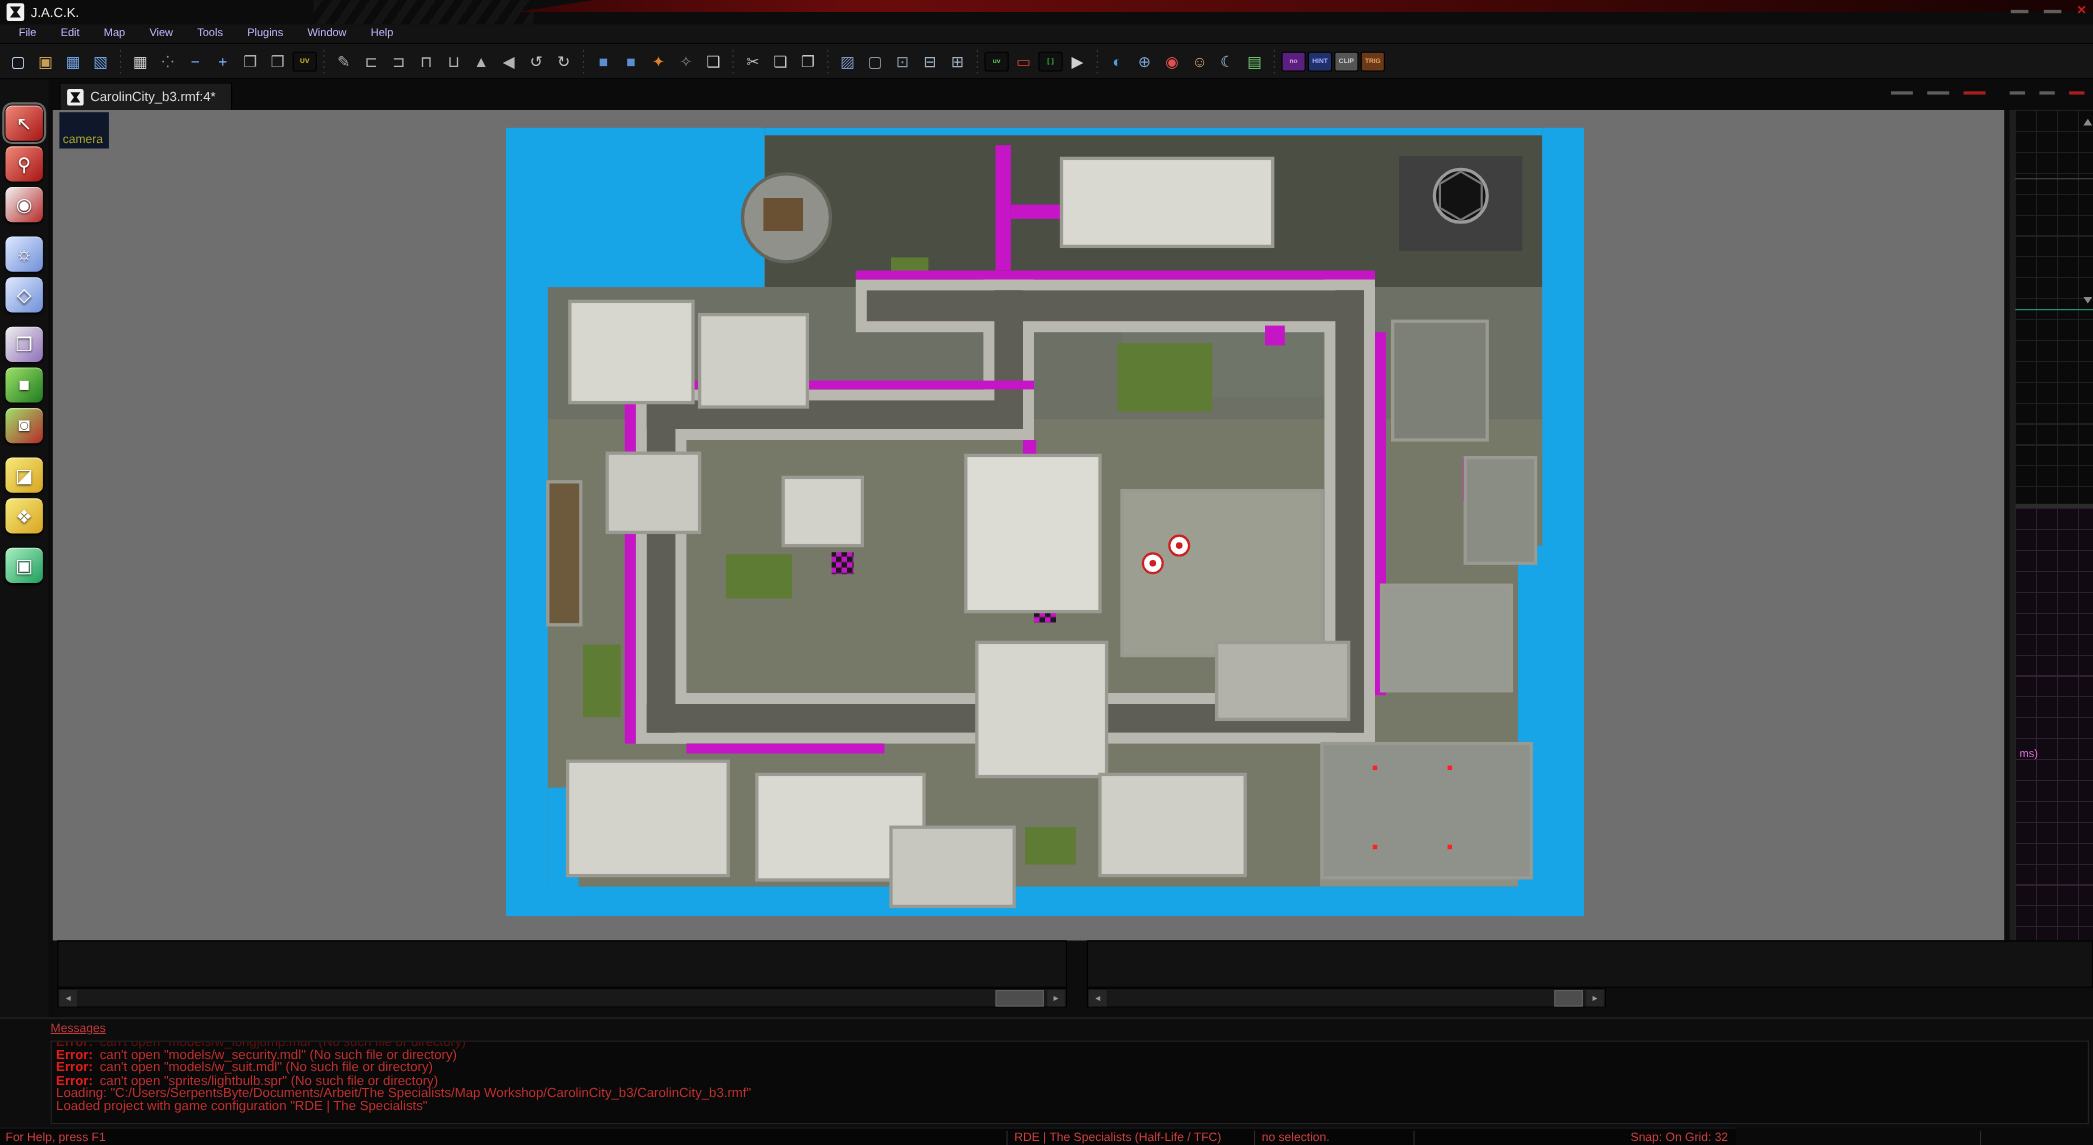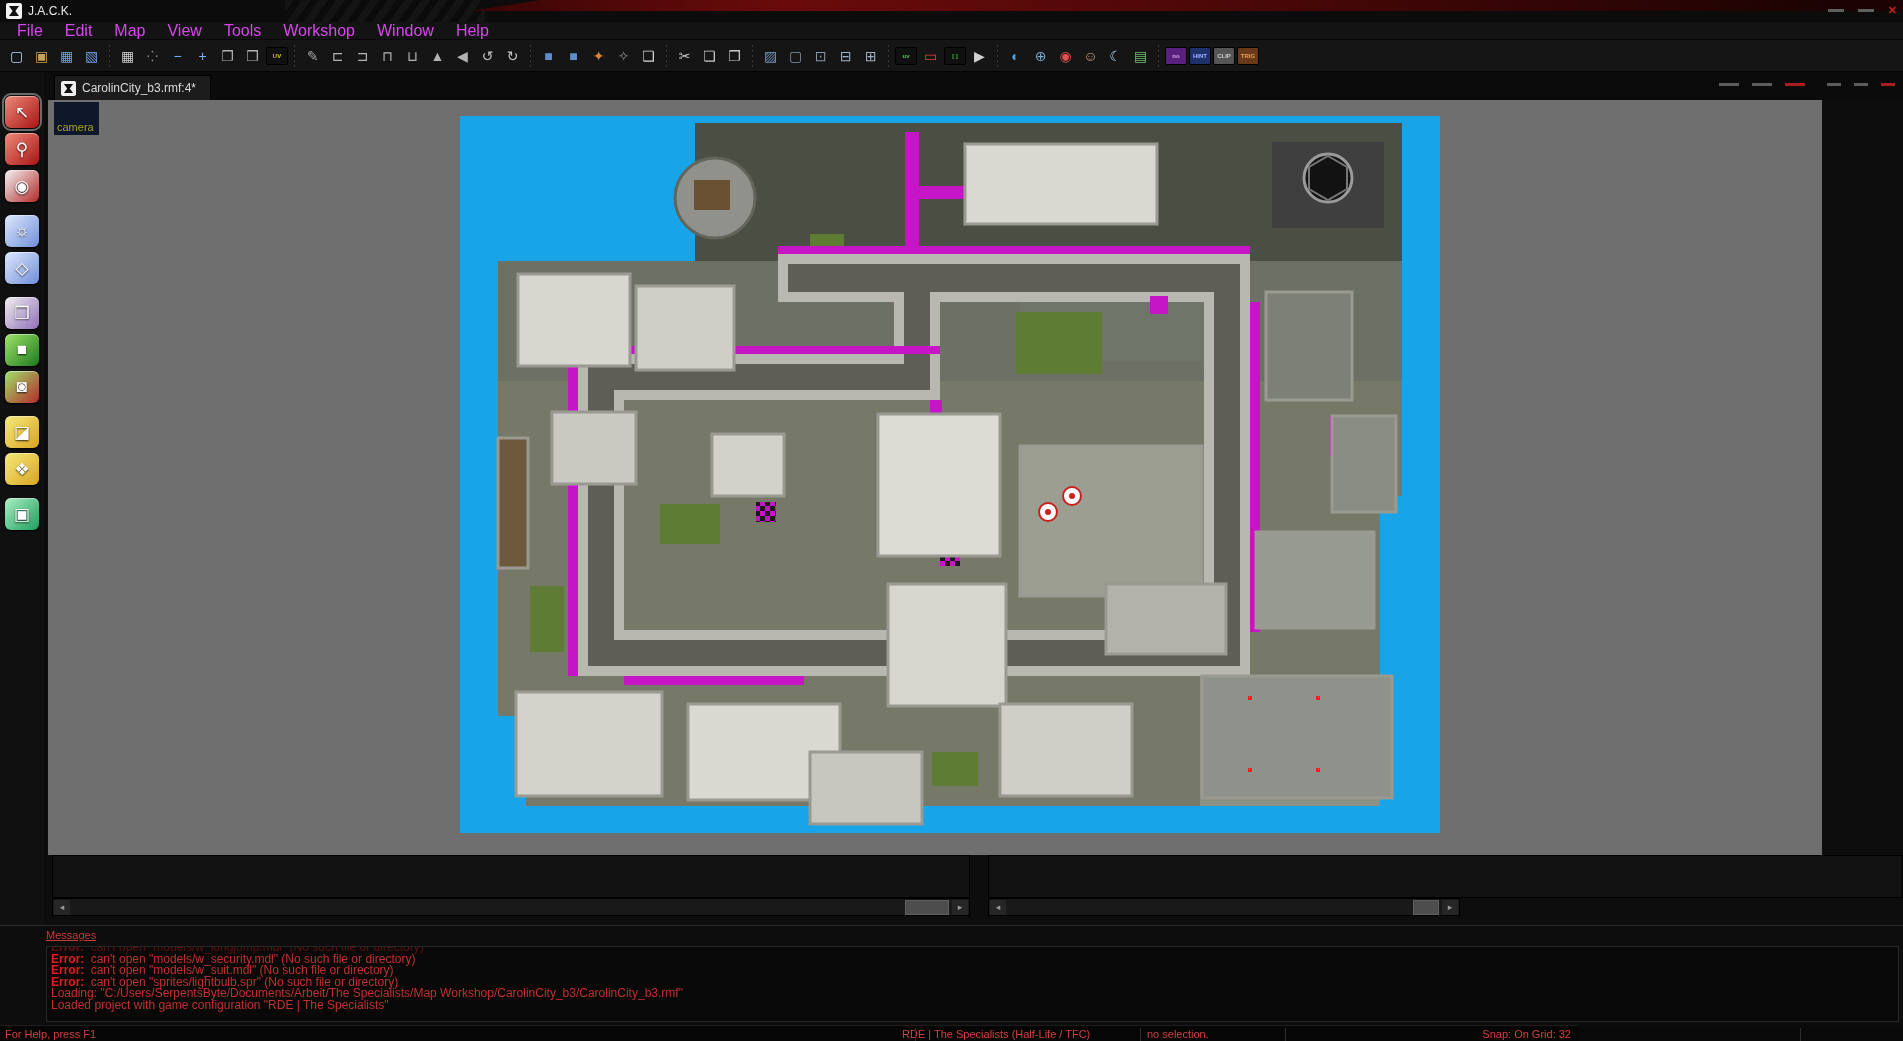--- a/index.html
+++ b/index.html
@@ -17,21 +17,21 @@
   #app-icon { position:absolute; left:6px; top:3px; width:16px; height:16px; background:#f2f2f2;
               border-radius:2px; display:flex; align-items:center; justify-content:center; }
   #title-text { position:absolute; left:28px; top:4px; color:#e8e8e8; font-size:12px; }
   #win-controls { position:absolute; right:6px; top:4px; display:flex; gap:14px; align-items:center; height:12px; }
   .wc-dash { width:16px; height:3px; background:#5f5f5f; }
   .wc-x { color:#c42020; font-size:11px; font-weight:bold; line-height:12px; }
 
   
   #menubar { position:absolute; left:0; top:22px; width:1903px; height:18px; background:#131313;
              display:flex; align-items:center; padding-left:6px; border-bottom:1px solid #050505; }
-  .menu-item { color:#d946ef; font-size:16px; padding:0 11px; cursor:default; }
+  .menu-item { color:#c4b5fd; font-size:10px; padding:0 11px; cursor:default; }
 
   
   #toolbar { position:absolute; left:0; top:40px; width:1903px; height:32px; background:#151515;
              display:flex; align-items:center; padding-left:4px; border-bottom:1px solid #040404; }
   .tb-sep { width:5px; height:22px; margin:0 3px;
             background:repeating-linear-gradient(to bottom,#3a3a3a 0 2px,transparent 2px 5px);
             background-size:1px 100%; background-repeat:no-repeat; background-position:center; }
   .tb-btn { width:23px; height:23px; display:flex; align-items:center; justify-content:center;
             font-size:14px; margin:0 1px; border-radius:2px; cursor:default; }
   .tb-text { font-size:6px; font-weight:bold; letter-spacing:0; border:1px solid #000;
@@ -115,21 +115,21 @@
   .msg-line { color:#c23030; font-size:12px; line-height:11.5px; white-space:nowrap; }
   .msg-line b { color:#e51c1c; margin-right:3px; }
   .msg-line.dim { color:#5c1212; margin-top:-5px; }
   .msg-line.dim b { color:#6a1010; }
 
   
   #statusbar { position:absolute; left:0; top:1025px; width:1578px; height:16px; background:#060606;
                color:#d04040; font-size:11px; border-top:1px solid #1c1c1c; }
   #statusbar span { position:absolute; top:2px; white-space:nowrap; }
   #sb-help { left:5px; }
-  #sb-game { left:902px; }
+  #sb-game { left:922px; }
   #sb-sel  { left:1147px; }
   #sb-snap { right:7px; }
   .sb-div { position:absolute; top:1px; width:1px; height:14px; background:#2e2e2e; }
 </style>
 </head>
 <body>
 
 <div id="app">
 
   <div id="titlebar">
@@ -147,21 +147,21 @@
       <span class="wc-x">✕</span>
     </div>
   </div>
 
   <div id="menubar">
       <span class="menu-item">File</span>
       <span class="menu-item">Edit</span>
       <span class="menu-item">Map</span>
       <span class="menu-item">View</span>
       <span class="menu-item">Tools</span>
-      <span class="menu-item">Workshop</span>
+      <span class="menu-item">Plugins</span>
       <span class="menu-item">Window</span>
       <span class="menu-item">Help</span>
     </div>
 
   <div id="toolbar">
       <span class="tb-btn" style="color: rgb(188, 212, 242);">
         <span>▢</span>
       </span>
       <span class="tb-btn" style="color: rgb(201, 160, 85);">
         <span>▣</span>
@@ -472,20 +472,30 @@
           </g>
           <g fill="#ff2020">
             <rect x="788" y="580" width="4" height="4"></rect>
             <rect x="856" y="580" width="4" height="4"></rect>
             <rect x="788" y="652" width="4" height="4"></rect>
             <rect x="856" y="652" width="4" height="4"></rect>
           </g>
         </svg>
       </div>
 
+      <div id="right-sliver">
+        <div class="grid-top"></div>
+        <div class="grid-bright"></div>
+        <div class="grid-teal"></div>
+        <div class="grid-div"></div>
+        <div class="grid-bottom"></div>
+        <span id="ms-label">ms)</span>
+        <div class="mini-arrow" id="ma1"></div>
+        <div class="mini-arrow" id="ma2"></div>
+      </div>
 
       <div class="bstrip" id="bstrip-l"></div>
       <div class="bstrip" id="bstrip-r"></div>
       <div class="hscroll" id="hs-l">
         <span class="sc-arrow left">◂</span>
         <span class="sc-thumb"></span>
         <span class="sc-arrow right">▸</span>
       </div>
       <div class="hscroll" id="hs-r">
         <span class="sc-arrow left">◂</span>

